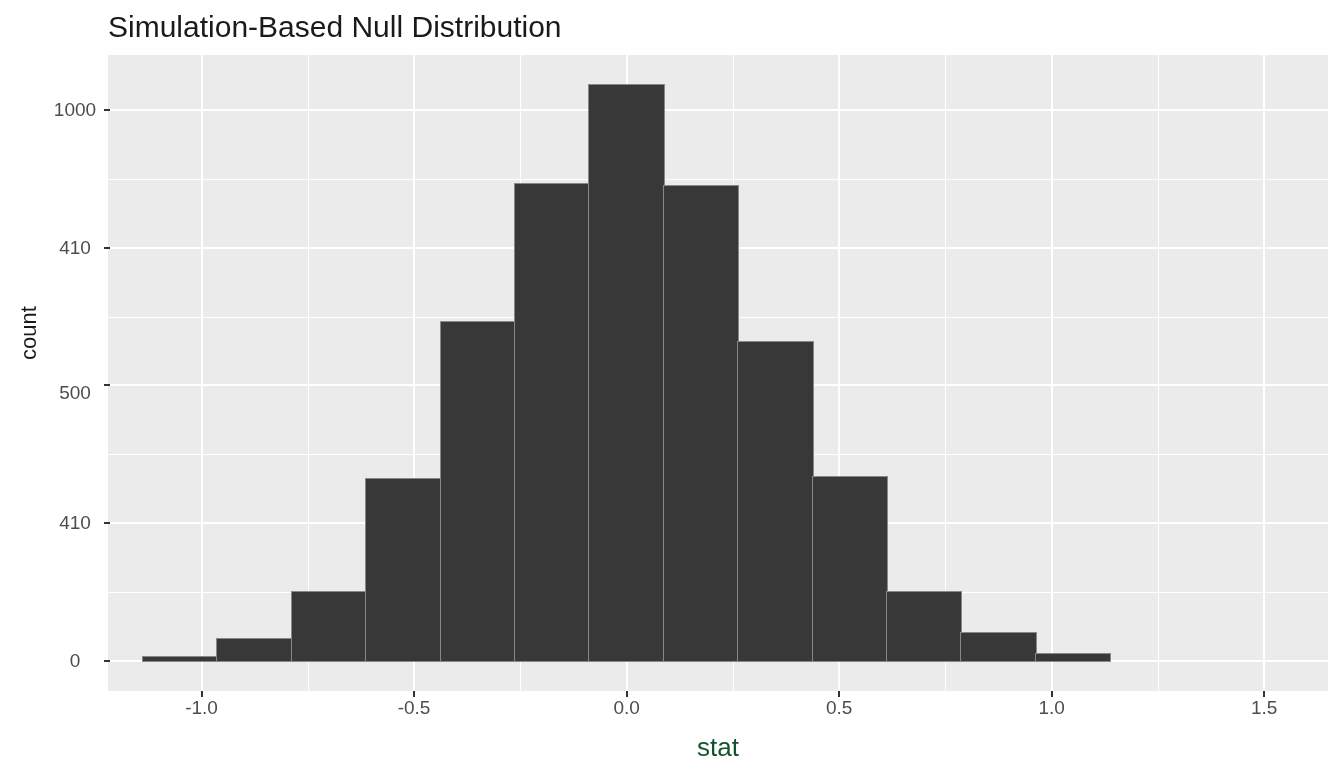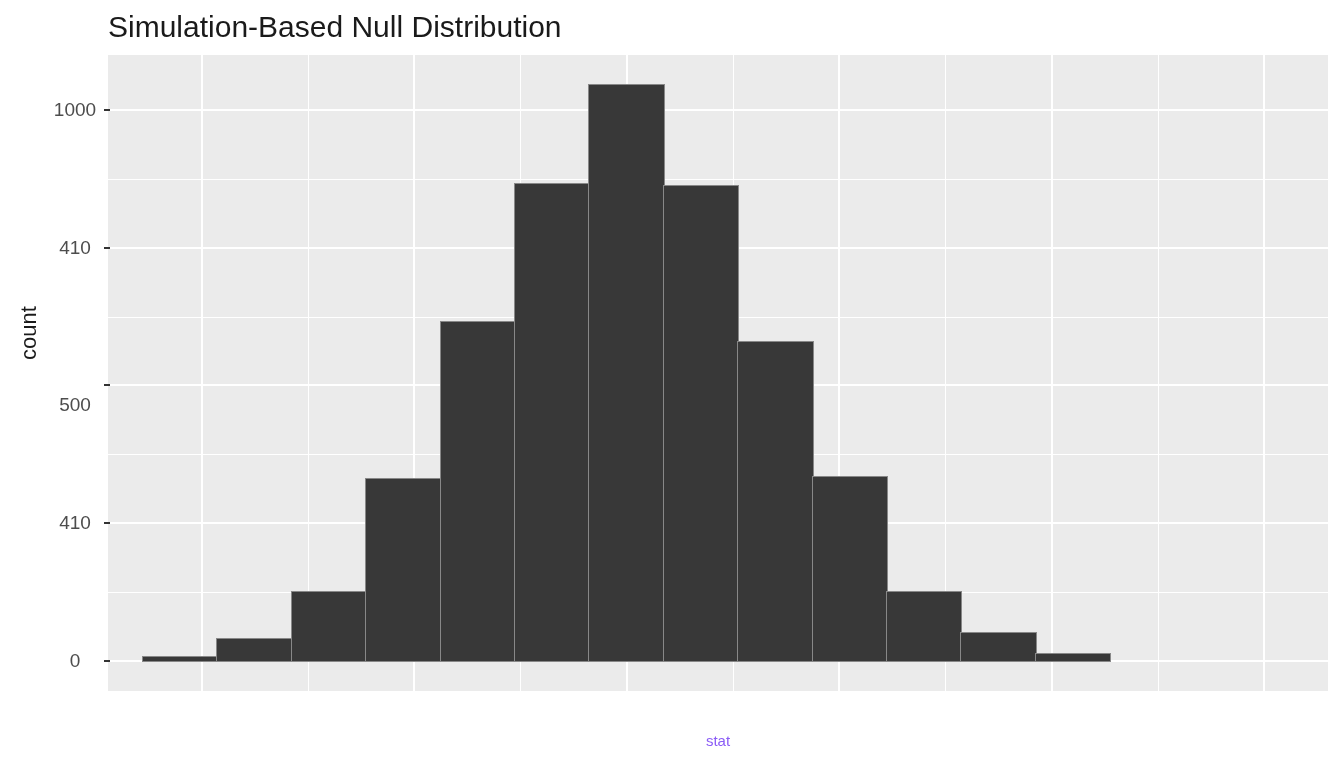--- a/index.html
+++ b/index.html
@@ -94,22 +94,22 @@
     transform: translateY(-50%) rotate(-90deg);
     transform-origin: left top;
     font-size: 22px;
     color: #1a1a1a;
   }
   .axis-title-x {
     position: absolute;
     left: 718px;
     top: 732px;
     transform: translateX(-50%);
-    font-size: 15px;
-    color: #8b5cf6;
+    font-size: 26px;
+    color: #14532d;
   }
 </style>
 </head>
 <body>
 
 <div class="chart-wrap">
   <div class="title">Simulation-Based Null Distribution</div>
 
   <div class="plot-panel" id="panel">
     <div class="gridline-h" style="top: 604.714px;"></div>
@@ -147,24 +147,38 @@
         <div class="bar" style="left: 853.362px; width: 74.3902px; height: 27.5325px; bottom: 30.2857px;"></div>
         <div class="bar" style="left: 927.753px; width: 74.3902px; height: 6.60779px; bottom: 30.2857px;"></div>
       </div>
   </div>
 
   <div class="y-axis" id="yaxis" style="top:55px; left:48px; width:60px; height:636px;">
       <div class="y-tick-label" style="top: 605.714px; width: 54px;">0</div>
       <div class="y-tick-mark" style="top: 605.714px;"></div>
       <div class="y-tick-label" style="top: 468.052px; width: 54px;">410</div>
       <div class="y-tick-mark" style="top: 468.052px;"></div>
-      <div class="y-tick-label" style="top: 350px; width: 54px;">500</div>
+      <div class="y-tick-label" style="top: 338px; width: 54px;">500</div>
       <div class="y-tick-mark" style="top: 330.39px;"></div>
       <div class="y-tick-label" style="top: 192.727px; width: 54px;">410</div>
       <div class="y-tick-mark" style="top: 192.727px;"></div>
       <div class="y-tick-label" style="top: 55.0649px; width: 54px;">1000</div>
       <div class="y-tick-mark" style="top: 55.0649px;"></div>
     </div>
 
+  <div class="x-axis" id="xaxis" style="top:691px; left:108px; width:1220px; height:40px;">
+      <div class="x-tick-label" style="left: 93.5192px;">-1.0</div>
+      <div class="x-tick-mark" style="left: 93.5192px;"></div>
+      <div class="x-tick-label" style="left: 306.063px;">-0.5</div>
+      <div class="x-tick-mark" style="left: 306.063px;"></div>
+      <div class="x-tick-label" style="left: 518.606px;">0.0</div>
+      <div class="x-tick-mark" style="left: 518.606px;"></div>
+      <div class="x-tick-label" style="left: 731.15px;">0.5</div>
+      <div class="x-tick-mark" style="left: 731.15px;"></div>
+      <div class="x-tick-label" style="left: 943.693px;">1.0</div>
+      <div class="x-tick-mark" style="left: 943.693px;"></div>
+      <div class="x-tick-label" style="left: 1156.24px;">1.5</div>
+      <div class="x-tick-mark" style="left: 1156.24px;"></div>
+    </div>
 
   <div class="axis-title-y">count</div>
   <div class="axis-title-x">stat</div>
 </div>
 
 </body></html>

